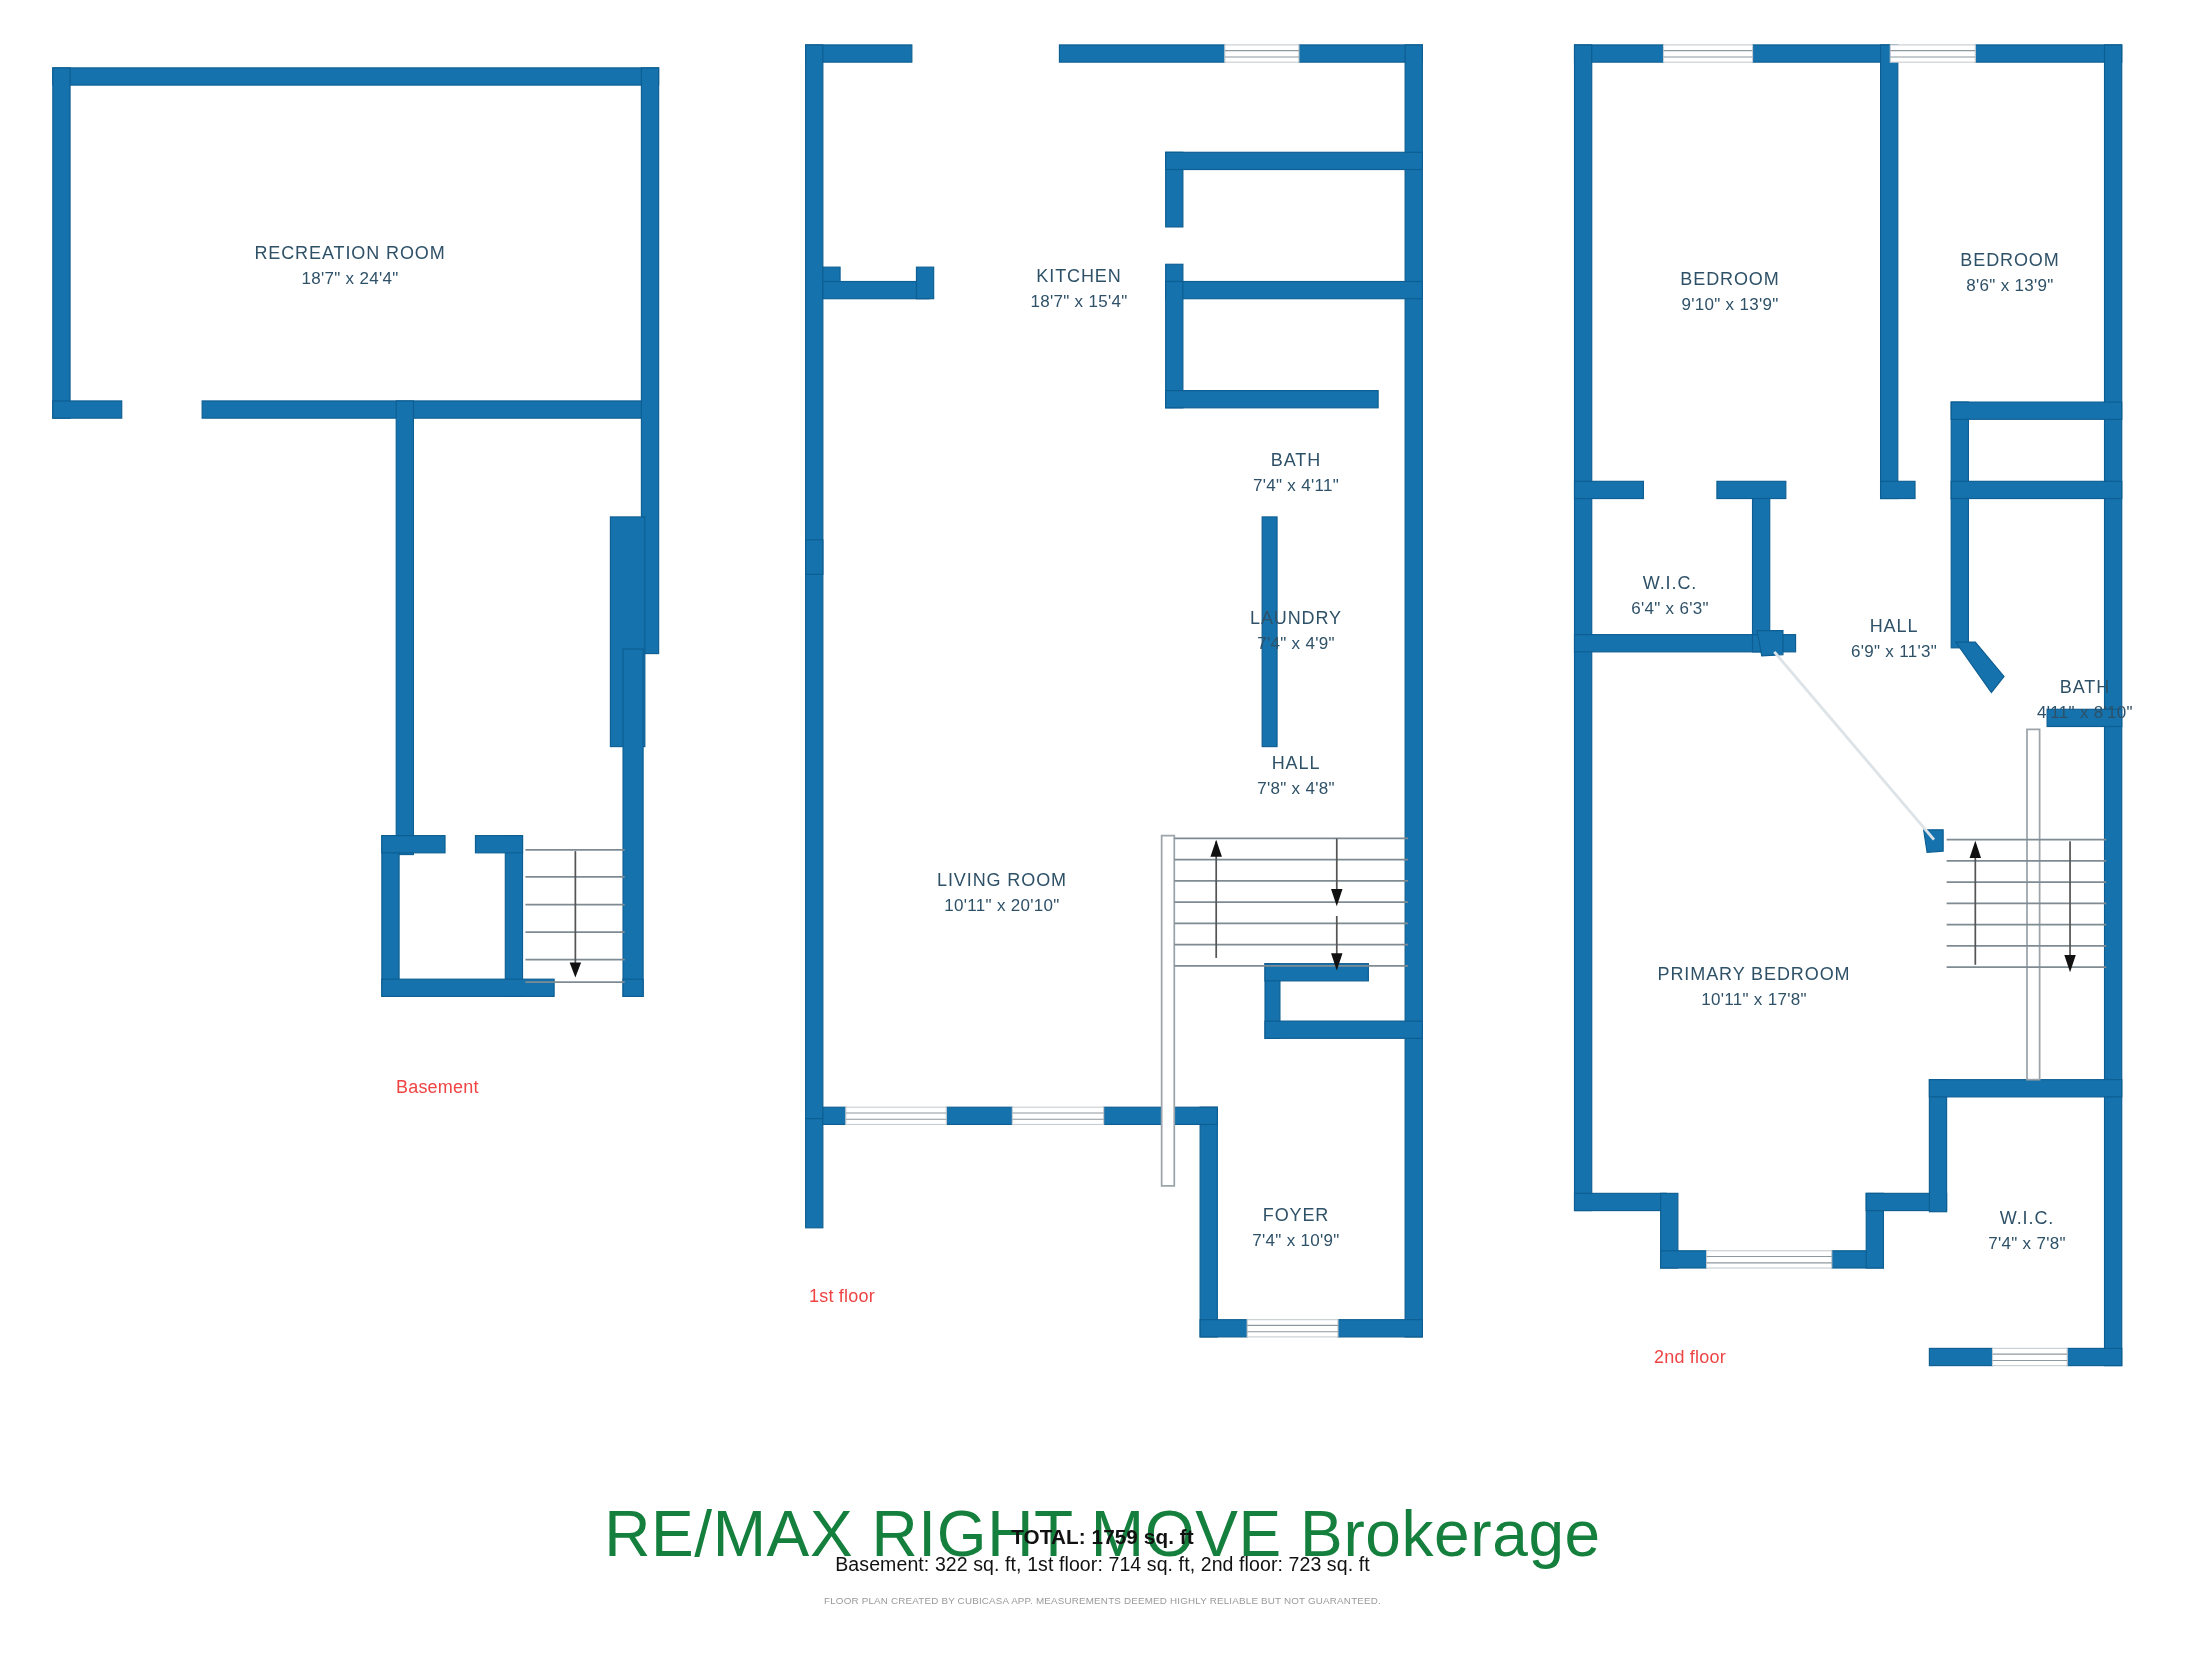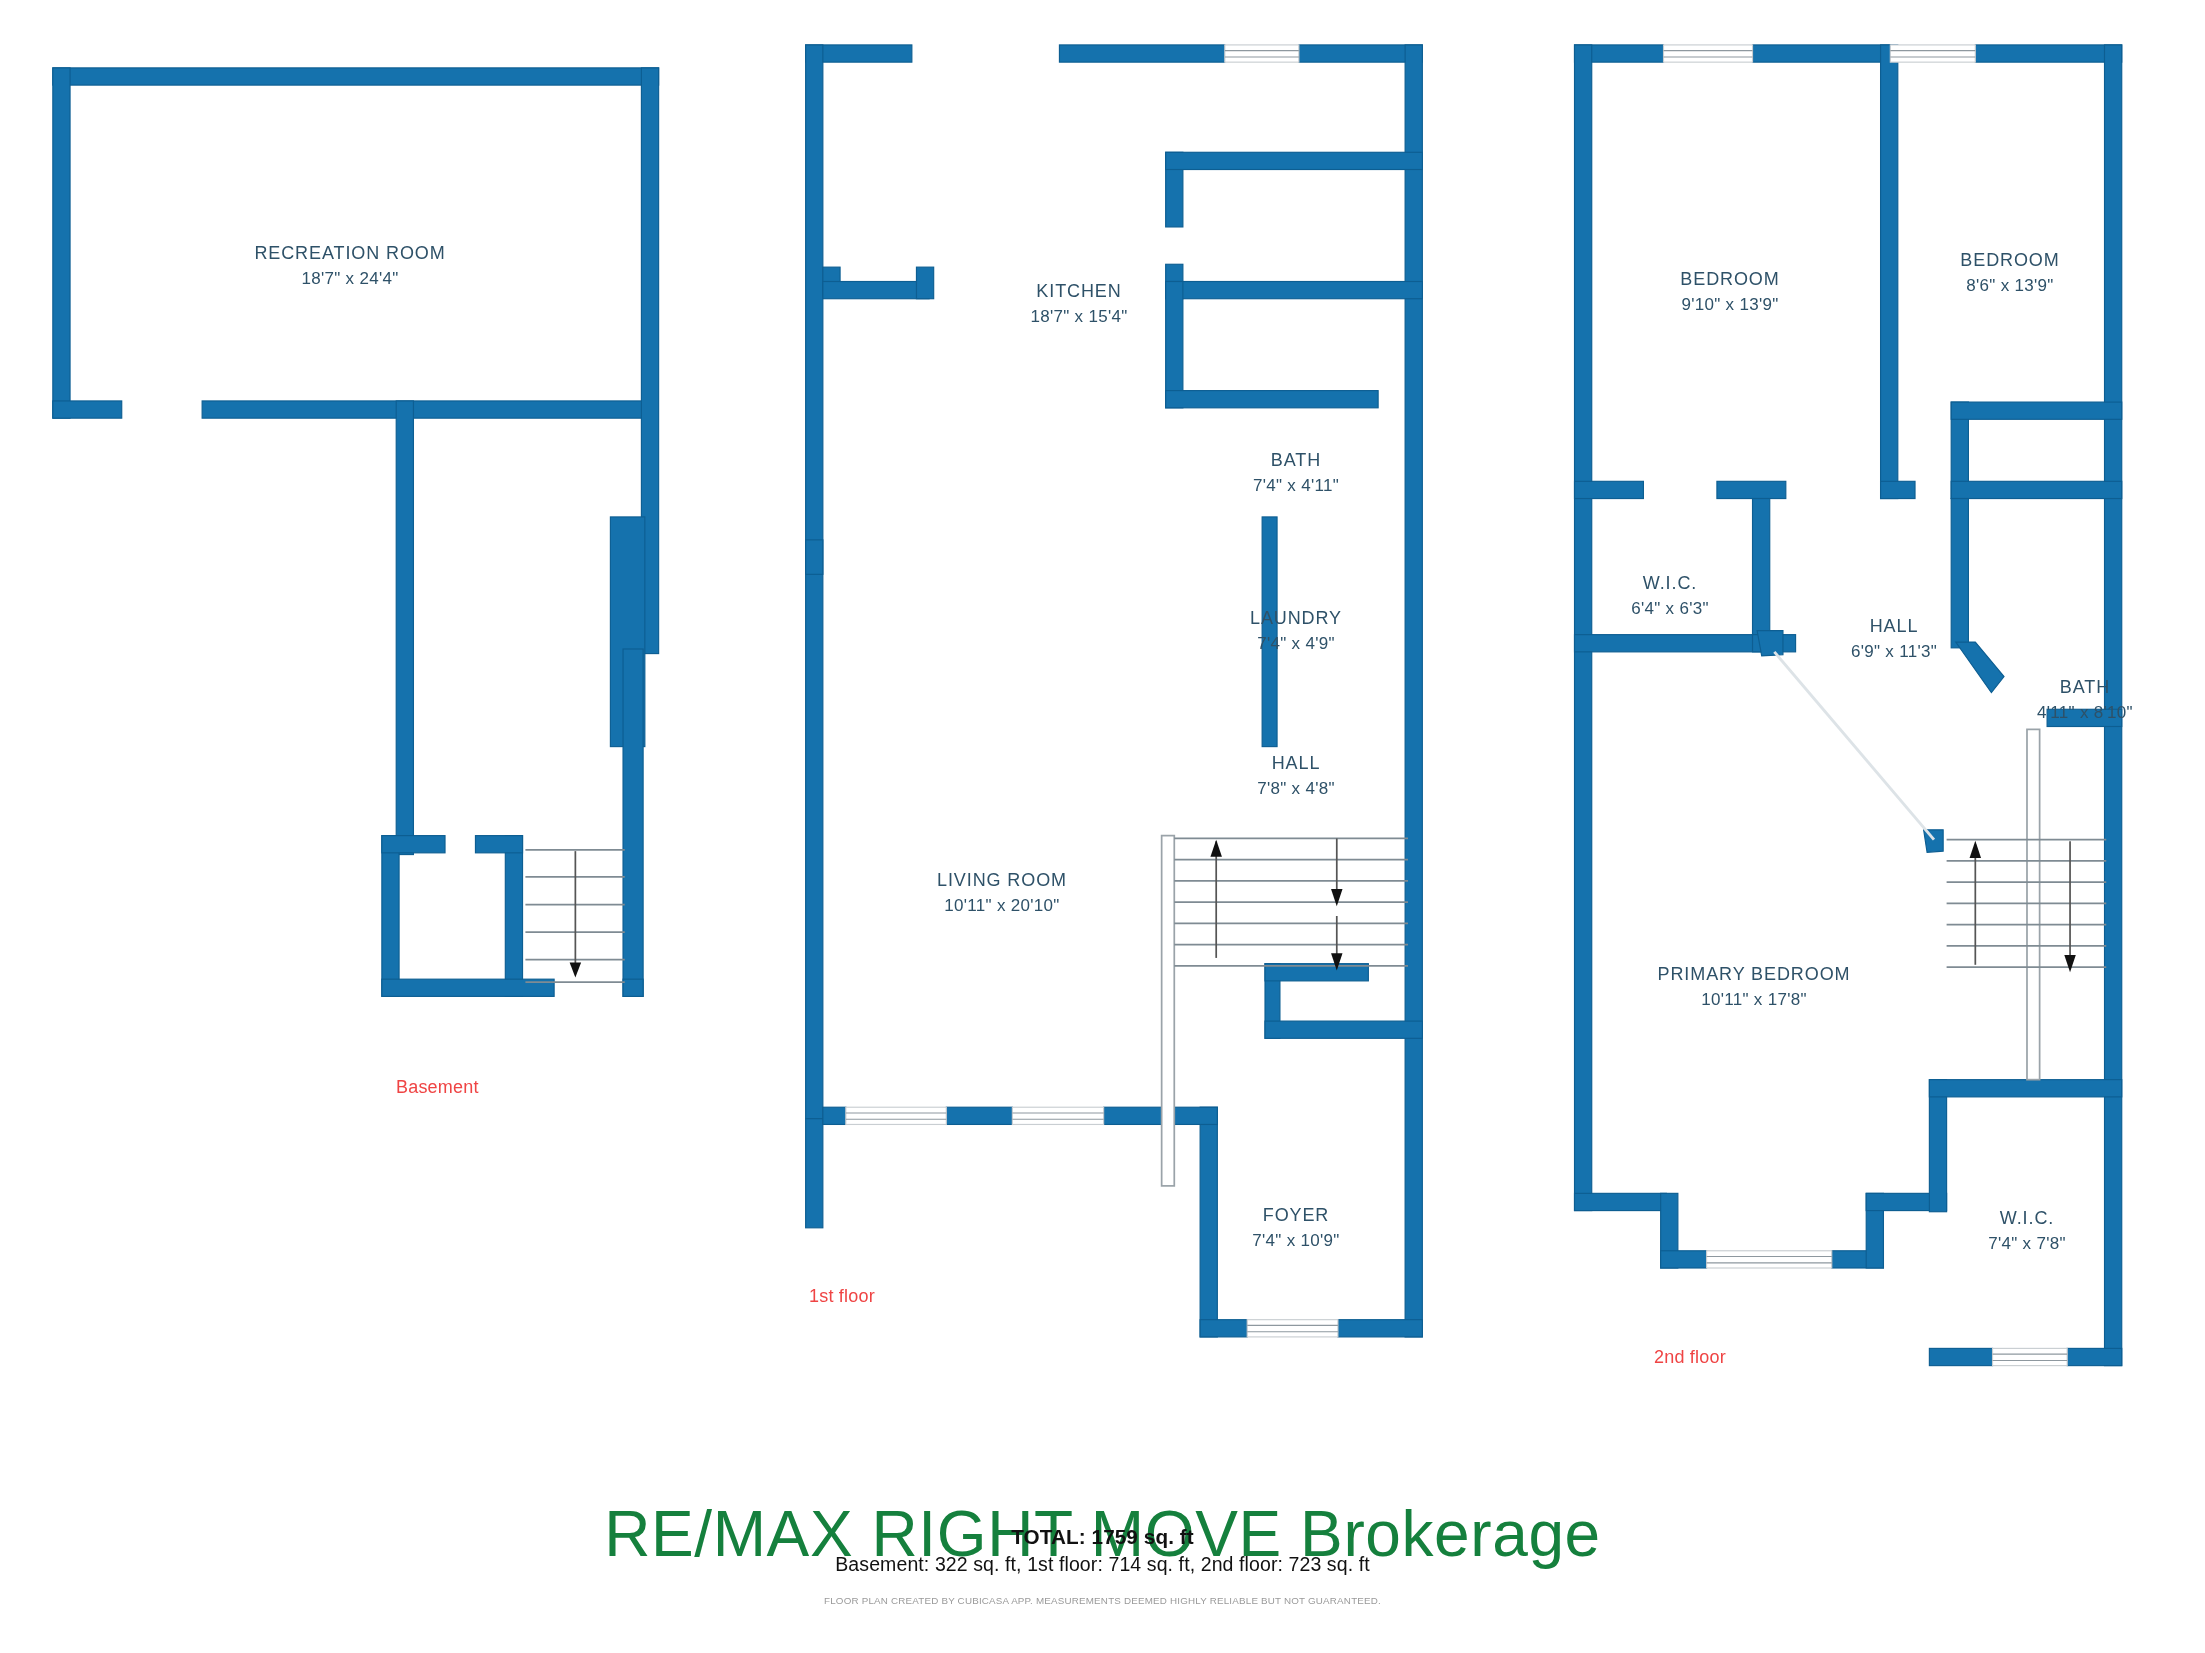--- a/index.html
+++ b/index.html
@@ -264,21 +264,21 @@
   <polygon points="3430,1494 3450,1494 3440,1464" fill="#111"></polygon>
   <polygon points="3595,1663 3615,1663 3605,1693" fill="#111"></polygon>
 </svg>
 
 <div class="lbl" style="left:350px;top:241px;">
   <div class="name">RECREATION ROOM</div>
   <div class="dim">18'7" x 24'4"</div>
 </div>
 <div class="floorname" style="left:396px;top:1077px;">Basement</div>
 
-<div class="lbl" style="left:1079px;top:279px;">
+<div class="lbl" style="left:1079px;top:264px;">
   <div class="name">KITCHEN</div>
   <div class="dim">18'7" x 15'4"</div>
 </div>
 <div class="lbl" style="left:1296px;top:448px;">
   <div class="name">BATH</div>
   <div class="dim">7'4" x 4'11"</div>
 </div>
 <div class="lbl" style="left:1296px;top:606px;">
   <div class="name">LAUNDRY</div>
   <div class="dim">7'4" x 4'9"</div>

